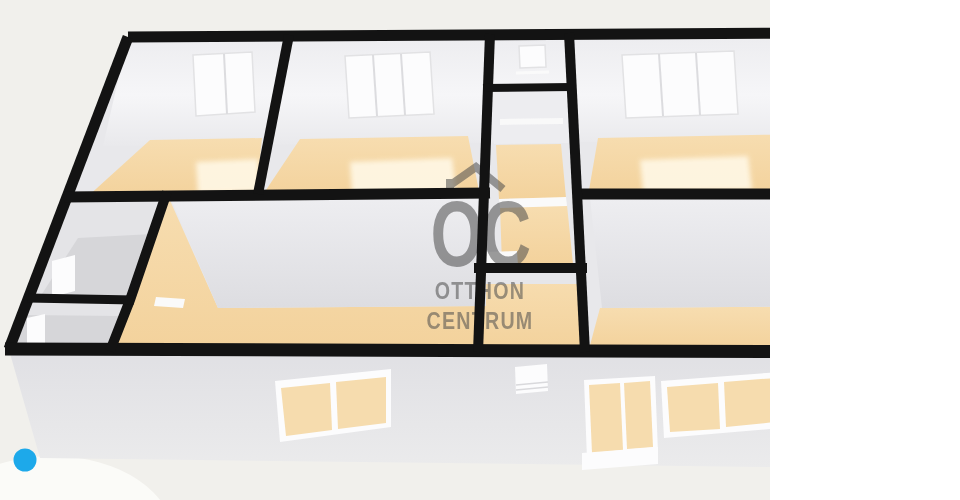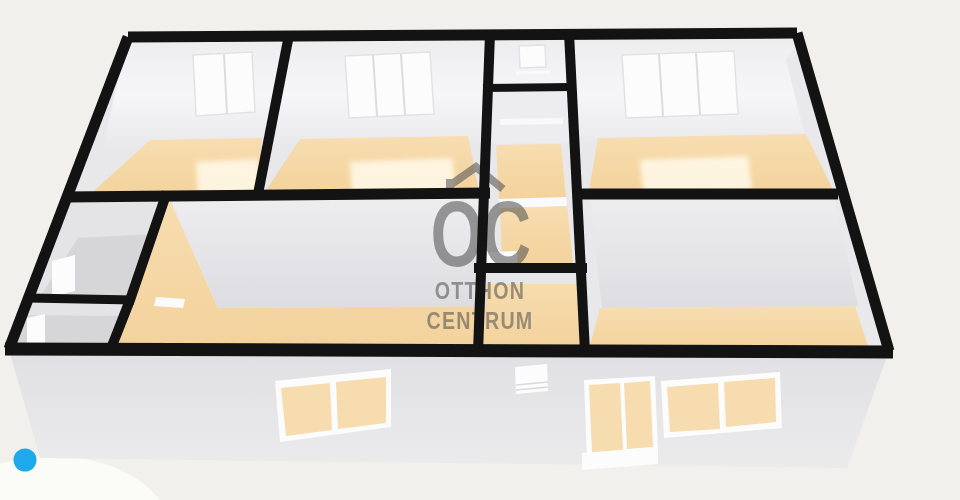--- a/index.html
+++ b/index.html
@@ -1,18 +1,18 @@
 <!DOCTYPE html>
 <html><head>
 <meta charset="utf-8">
 <style>
   html,body{margin:0;padding:0;}
   .stage{
     position:relative;
-    width:960px;height:500px;
+    width:770px;height:500px;
     overflow:hidden;
     background:var(--bg,#f1f0ec);
     font-family:"Liberation Sans", sans-serif;
   }
   svg{display:block}
   .cap{stroke:var(--cap,#131313);fill:none}
   .floor{fill:url(#floorGrad)}
   .grayfloor{fill:var(--grayfloor,#d6d6d9)}
   .wallface{fill:url(#wallFace)}
   .white{fill:#fcfcfd}

